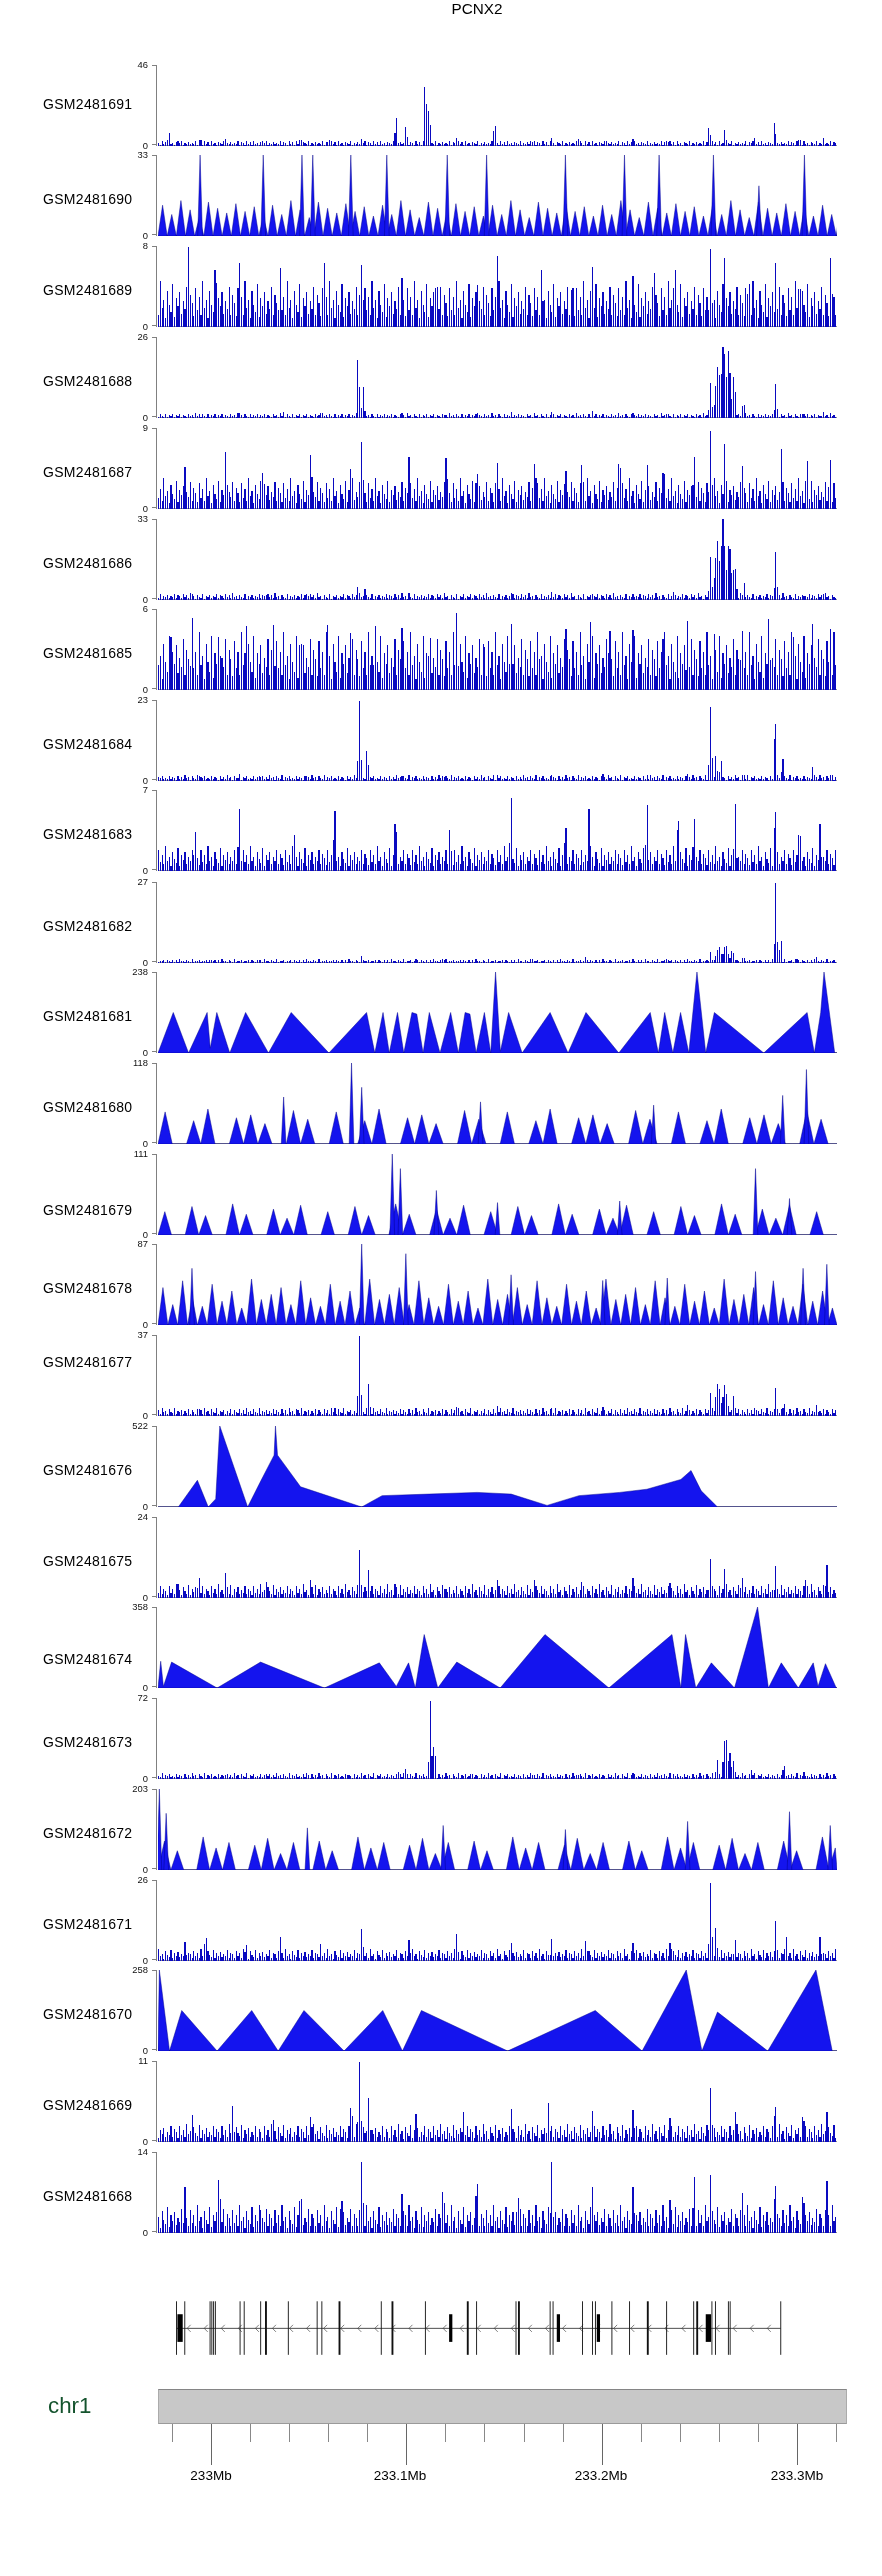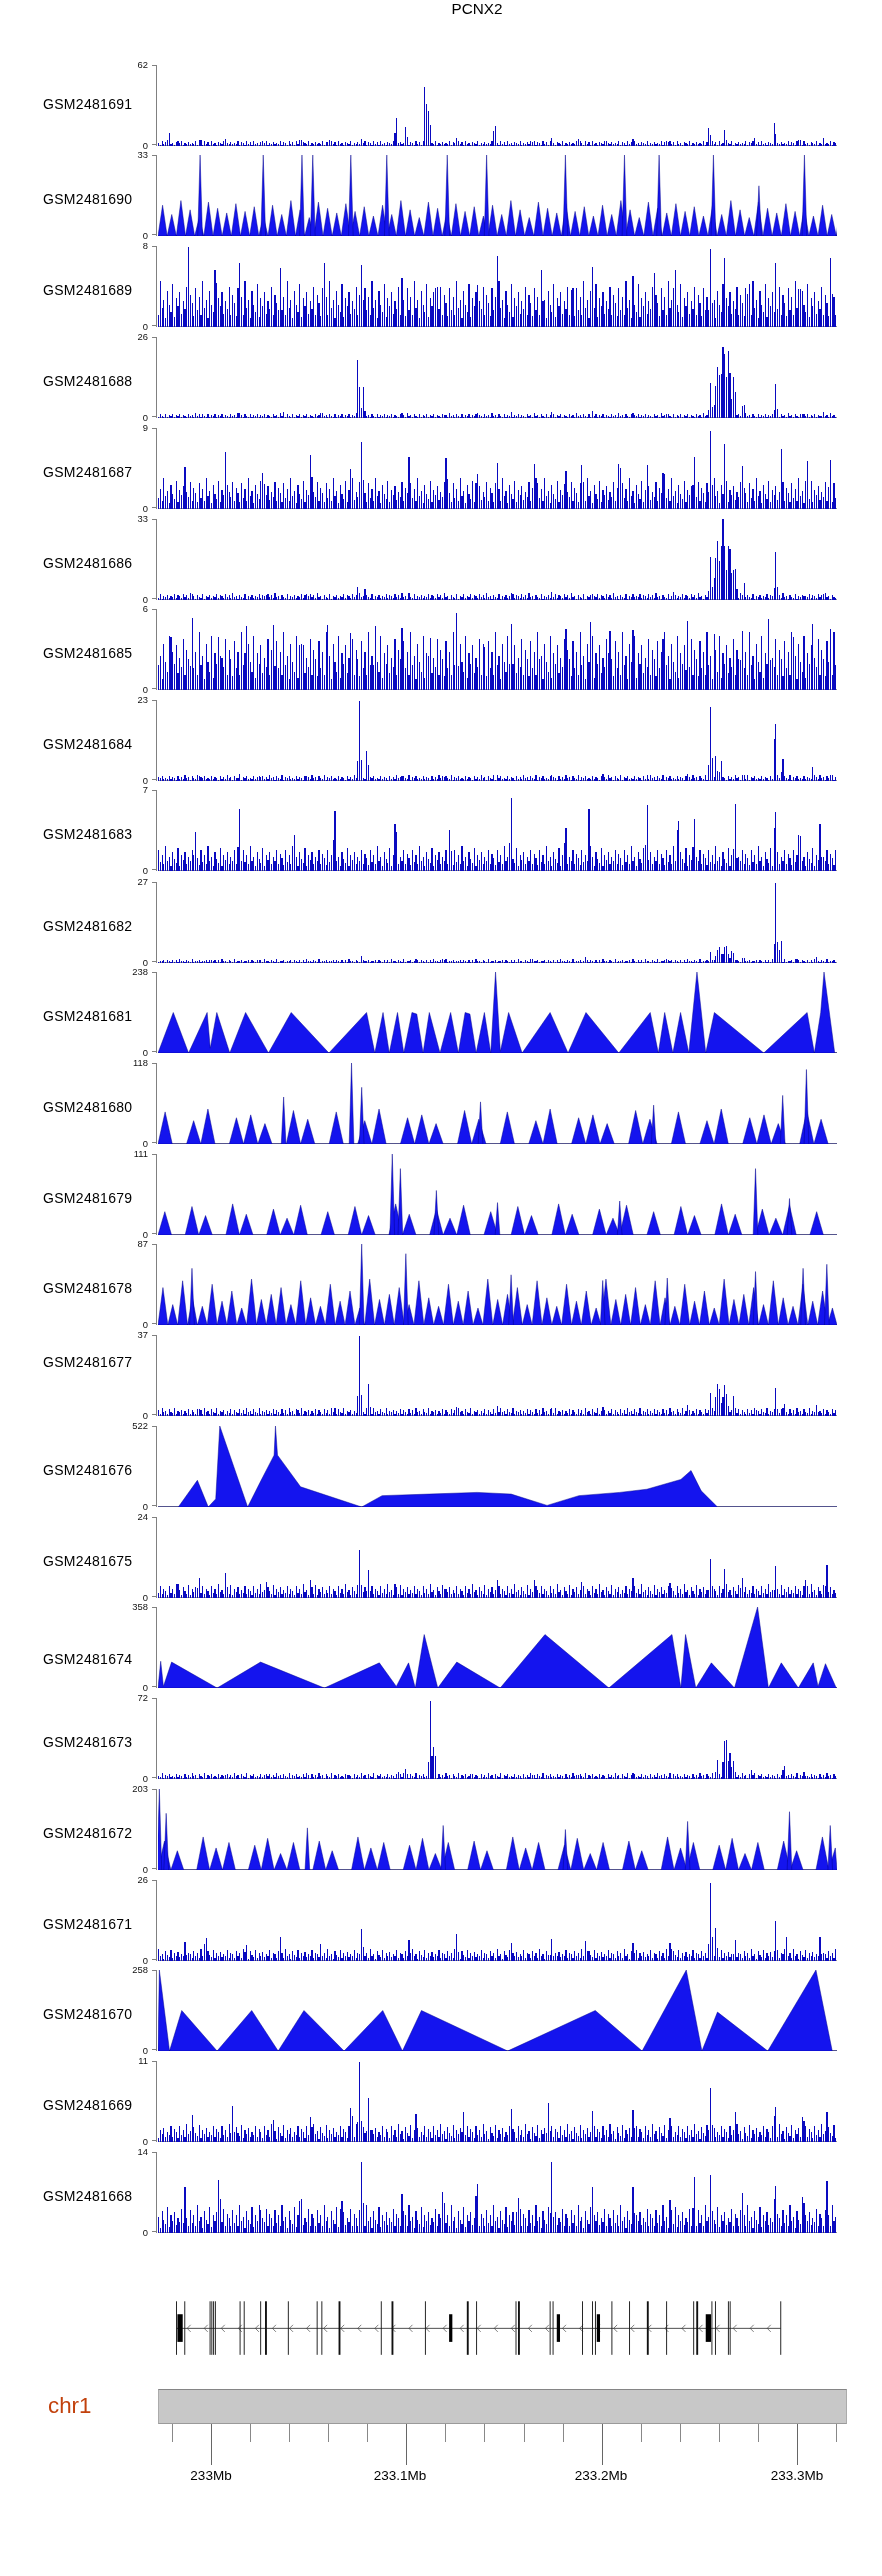--- a/index.html
+++ b/index.html
@@ -12,33 +12,33 @@
                font-size:9.4px;color:#111;line-height:9.4px;}
   .yaxis-line{position:absolute;width:1.2px;background:#808080;}
   .ytick{position:absolute;height:1.2px;width:5.3px;background:#808080;}
   .baseline{position:absolute;height:0.6px;background:#909090;}
   .signal-svg{position:absolute;display:block;}
   #gene-label{position:absolute;left:418px;width:118px;text-align:center;
               font-size:15.3px;color:#000;}
   #chrom-bar{position:absolute;left:158px;top:2389px;width:689px;height:35px;
              background:#c8c8c8;border-top:1.8px solid #858585;border-bottom:0.6px solid #9a9a9a;
              border-left:0.6px solid #ababab;border-right:0.6px solid #ababab;box-sizing:border-box;}
-  #chrom-label{position:absolute;left:48px;top:2393px;font-size:22.3px;color:#c2410c;}
+  #chrom-label{position:absolute;left:48px;top:2393px;font-size:22.3px;color:#14532d;}
   .ruler-tick{position:absolute;width:0.6px;background:#666;}
   .ruler-tick.minor{background:#888;}
   .ruler-tick-label{position:absolute;width:82px;text-align:center;font-size:13.5px;color:#000;}
 </style>
 </head>
 <body>
 
 <div id="canvas">
   <div id="tracks-container">
       <div class="abs" style="left:0;top:65px;width:882px;height:81px">
         <div class="track-label" style="top:31px">GSM2481691</div>
-        <div class="ymax-label" style="top:-4.7px">62</div>
+        <div class="ymax-label" style="top:-4.7px">46</div>
         <div class="yzero-label" style="top:76px">0</div>
         <div class="yaxis-line" style="left:156px;top:0;height:81px"></div>
         <div class="ytick" style="left:152px;top:0"></div>
         <div class="ytick" style="left:152px;top:79px"></div>
         <div class="baseline" style="left:158px;top:80px;width:679px"></div>
         <div></div>
         <svg class="signal-svg" width="679" height="81" viewBox="0 0 1155 137" preserveAspectRatio="none" style="position:absolute;left:158px;top:0">
           <path d="M1 137V132.2M4 137V134.8M7 137V129.3M10 137V133.6M13 137V131.0M16 137V127.6M19 137V115.5M22 137V133.2M25 137V131.7M28 137V135.3M31 137V129.8M34 137V127.8M37 137V132.5M40 137V128.6M43 137V135.1M46 137V131.2M49 137V132.9M52 137V130.0M55 137V134.4M58 137V132.0M61 137V133.4M64 137V129.1M67 137V134.6M70 137V127.2M73 137V126.3M76 137V134.8M79 137V129.3M82 137V133.6M85 137V131.0M88 137V134.6M91 137V127.9M94 137V133.2M97 137V131.7M100 137V135.3M103 137V129.8M106 137V132.7M109 137V134.1M112 137V128.6M115 137V125.0M118 137V131.2M121 137V132.9M124 137V130.0M127 137V134.4M130 137V132.0M133 137V133.4M136 137V129.1M139 137V134.6M142 137V130.8M145 137V132.2M148 137V134.8M151 137V129.3M154 137V133.6M157 137V131.0M160 137V134.6M163 137V127.9M166 137V133.2M169 137V131.7M172 137V135.3M175 137V129.8M178 137V128.8M181 137V131.5M184 137V128.6M187 137V135.1M190 137V131.2M193 137V132.9M196 137V130.0M199 137V134.4M202 137V132.0M205 137V133.4M208 137V129.1M211 137V134.6M214 137V130.8M217 137V132.2M220 137V134.8M223 137V129.3M226 137V133.6M229 137V131.0M232 137V134.6M235 137V127.9M238 137V133.2M241 137V126.9M244 137V126.5M247 137V129.8M250 137V132.7M253 137V134.1M256 137V128.6M259 137V135.1M262 137V131.2M265 137V132.9M268 137V130.0M271 137V134.4M274 137V132.0M277 137V133.4M280 137V129.1M283 137V134.6M286 137V130.8M289 137V131.0M292 137V127.6M295 137V129.3M298 137V133.6M301 137V131.0M304 137V134.6M307 137V127.9M310 137V133.2M313 137V131.7M316 137V135.3M319 137V129.8M322 137V132.7M325 137V134.1M328 137V128.6M331 137V135.1M334 137V131.2M337 137V132.9M340 137V130.0M343 137V134.4M346 137V125.0M349 137V131.9M352 137V129.1M355 137V134.6M358 137V130.8M361 137V132.2M364 137V134.8M367 137V129.3M370 137V133.6M373 137V131.0M376 137V134.6M379 137V127.9M382 137V133.2M385 137V131.7M388 137V135.3M391 137V129.8M394 137V132.7M397 137V134.1M400 137V128.6M403 137V115.1M406 137V90.4M409 137V131.5M412 137V130.0M415 137V134.4M418 137V132.0M421 137V105.3M424 137V122.4M427 137V134.6M430 137V130.8M433 137V132.2M436 137V134.8M439 137V129.3M442 137V133.6M445 137V131.0M448 137V134.6M451 137V127.9M454 137V36.6M457 137V66.1M460 137V77.6M463 137V102.2M466 137V132.7M469 137V134.1M472 137V128.6M475 137V135.1M478 137V131.2M481 137V132.9M484 137V130.0M487 137V134.4M490 137V132.0M493 137V133.4M496 137V129.1M499 137V134.6M502 137V130.8M505 137V132.2M508 137V124.0M511 137V129.3M514 137V133.6M517 137V131.0M520 137V134.6M523 137V127.9M526 137V133.2M529 137V131.7M532 137V135.3M535 137V129.8M538 137V132.7M541 137V134.1M544 137V128.6M547 137V135.1M550 137V131.2M553 137V132.9M556 137V130.0M559 137V134.4M562 137V132.0M565 137V133.4M568 137V129.1M571 137V111.6M574 137V102.5M577 137V132.2M580 137V134.8M583 137V129.3M586 137V133.6M589 137V131.0M592 137V134.6M595 137V127.9M598 137V133.2M601 137V131.7M604 137V135.3M607 137V129.8M610 137V132.7M613 137V134.1M616 137V128.6M619 137V135.1M622 137V131.2M625 137V132.9M628 137V130.0M631 137V134.4M634 137V128.5M637 137V130.1M640 137V129.1M643 137V134.6M646 137V130.8M649 137V132.2M652 137V134.8M655 137V129.3M658 137V133.6M661 137V131.0M664 137V134.6M667 137V127.9M670 137V123.6M673 137V131.7M676 137V135.3M679 137V129.8M682 137V132.7M685 137V134.1M688 137V128.6M691 137V135.1M694 137V131.2M697 137V132.9M700 137V130.0M703 137V134.4M706 137V132.0M709 137V133.4M712 137V129.1M715 137V125.1M718 137V128.4M721 137V132.2M724 137V134.8M727 137V129.3M730 137V133.6M733 137V131.0M736 137V134.6M739 137V127.9M742 137V133.2M745 137V131.7M748 137V135.3M751 137V129.8M754 137V132.7M757 137V134.1M760 137V128.6M763 137V128.0M766 137V131.2M769 137V132.9M772 137V130.0M775 137V134.4M778 137V132.0M781 137V133.4M784 137V129.1M787 137V134.6M790 137V130.8M793 137V132.2M796 137V134.8M799 137V129.3M802 137V133.6M805 137V131.0M808 137V125.0M811 137V127.9M814 137V133.2M817 137V131.7M820 137V135.3M823 137V129.8M826 137V132.7M829 137V134.1M832 137V128.6M835 137V135.1M838 137V131.2M841 137V132.9M844 137V130.0M847 137V134.4M850 137V132.0M853 137V133.4M856 137V129.1M859 137V134.6M862 137V130.8M865 137V128.5M868 137V130.1M871 137V129.3M874 137V133.6M877 137V131.0M880 137V134.6M883 137V127.9M886 137V133.2M889 137V131.7M892 137V135.3M895 137V129.8M898 137V132.7M901 137V134.1M904 137V128.6M907 137V135.1M910 137V131.2M913 137V132.9M916 137V130.0M919 137V134.4M922 137V132.0M925 137V133.4M928 137V129.1M931 137V134.6M934 137V130.8M937 137V106.9M940 137V119.2M943 137V129.3M946 137V133.6M949 137V131.0M952 137V134.6M955 137V127.9M958 137V133.2M961 137V131.7M964 137V110.1M967 137V126.3M970 137V132.7M973 137V134.1M976 137V128.6M979 137V135.1M982 137V131.2M985 137V132.9M988 137V130.0M991 137V134.4M994 137V132.0M997 137V133.4M1000 137V129.1M1003 137V134.6M1006 137V130.8M1009 137V132.2M1012 137V129.1M1015 137V124.3M1018 137V133.6M1021 137V131.0M1024 137V134.6M1027 137V127.9M1030 137V133.2M1033 137V131.7M1036 137V135.3M1039 137V129.8M1042 137V132.7M1045 137V133.9M1048 137V97.9M1051 137V116.1M1054 137V131.2M1057 137V132.9M1060 137V130.0M1063 137V134.4M1066 137V132.0M1069 137V133.4M1072 137V129.1M1075 137V134.6M1078 137V130.8M1081 137V132.2M1084 137V134.8M1087 137V129.3M1090 137V126.6M1093 137V126.8M1096 137V134.6M1099 137V127.9M1102 137V133.2M1105 137V131.7M1108 137V135.3M1111 137V129.8M1114 137V132.7M1117 137V134.1M1120 137V128.6M1123 137V135.1M1126 137V131.2M1129 137V132.9M1132 137V123.6M1135 137V133.9M1138 137V132.0M1141 137V133.4M1144 137V129.1M1147 137V134.6M1150 137V130.8M1153 137V132.2" stroke="#0A0AC0" stroke-width="2" fill="none" shape-rendering="crispEdges"></path>
         </svg>
       </div>
@@ -181,21 +181,21 @@
         <div class="ytick" style="left:152px;top:0"></div>
         <div class="ytick" style="left:152px;top:79px"></div>
         <div class="baseline" style="left:158px;top:80px;width:679px"></div>
         <div></div>
         <svg class="signal-svg" width="679" height="81" viewBox="0 0 1155 137" preserveAspectRatio="none" style="position:absolute;left:158px;top:0">
           <path d="M0 137L12.1 82.7L24.3 137L36.4 137.0L48.5 137L60.6 97.5L72.8 137L84.9 77.8L97.0 137L109.1 137.0L121.3 137L133.4 92.6L145.5 137L157.7 87.7L169.8 137L181.9 102.5L194.0 137L206.2 137.0L218.3 137L230.4 80.3L242.6 137L254.7 95.1L266.8 137L278.9 137.0L291.1 137L303.2 82.7L315.3 137L327.4 137.0L339.6 137L351.7 97.5L363.8 137L376.0 77.8L388.1 137L400.2 137.0L412.3 137L424.5 92.6L436.6 137L448.7 87.7L460.8 137L473.0 102.5L485.1 137L497.2 137.0L509.4 137L521.5 80.3L533.6 137L545.7 95.1L557.9 137L570.0 137.0L582.1 137L594.2 82.7L606.4 137L618.5 137.0L630.6 137L642.8 97.5L654.9 137L667.0 77.8L679.1 137L691.3 137.0L703.4 137L715.5 92.6L727.7 137L739.8 87.7L751.9 137L764.0 102.5L776.2 137L788.3 137.0L800.4 137L812.5 80.3L824.7 137L836.8 95.1L848.9 137L861.1 137.0L873.2 137L885.3 82.7L897.4 137L909.6 137.0L921.7 137L933.8 97.5L945.9 137L958.1 77.8L970.2 137L982.3 137.0L994.5 137L1006.6 92.6L1018.7 137L1030.8 87.7L1043.0 137L1055.1 102.5L1067.2 137L1079.3 137.0L1091.5 137L1103.6 80.3L1115.7 137L1127.9 95.1L1140.0 137L1152.1 137.0L1155.0 137L1155 137Z" fill="#1414EE" stroke="#00008B" stroke-width="0.8"></path>
           <path d="M209.7 137L213.7 57.5L217.7 137ZM325.2 137L329.2 0.0L333.2 137ZM342.5 137L346.5 41.1L350.5 137ZM544.6 137L548.6 65.8L552.6 137ZM839.1 137L843.1 71.2L847.1 137ZM1058.6 137L1062.6 54.8L1066.6 137ZM1099.0 137L1103.0 11.0L1107.0 137Z" fill="#1414EE" stroke="#00008B" stroke-width="0.8"></path>
         </svg>
       </div>
       <div class="abs" style="left:0;top:1154px;width:882px;height:81px">
-        <div class="track-label" style="top:36px">GSM2481679</div>
+        <div class="track-label" style="top:48px">GSM2481679</div>
         <div class="ymax-label" style="top:-4.7px">111</div>
         <div class="yzero-label" style="top:76px">0</div>
         <div class="yaxis-line" style="left:156px;top:0;height:81px"></div>
         <div class="ytick" style="left:152px;top:0"></div>
         <div class="ytick" style="left:152px;top:79px"></div>
         <div class="baseline" style="left:158px;top:80px;width:679px"></div>
         <div></div>
         <svg class="signal-svg" width="679" height="81" viewBox="0 0 1155 137" preserveAspectRatio="none" style="position:absolute;left:158px;top:0">
           <path d="M0 137L11.6 97.5L23.1 137L34.7 137.0L46.2 137L57.8 88.8L69.3 137L80.9 104.1L92.4 137L104.0 137.0L115.5 137L127.0 84.4L138.6 137L150.2 101.9L161.7 137L173.3 137.0L184.8 137L196.4 93.2L207.9 137L219.5 108.5L231.0 137L242.6 86.6L254.1 137L265.7 137.0L277.2 137L288.8 97.5L300.3 137L311.9 137.0L323.4 137L335.0 88.8L346.5 137L358.1 104.1L369.6 137L381.2 137.0L392.7 137L404.3 84.4L415.8 137L427.4 101.9L438.9 137L450.5 137.0L462.0 137L473.6 93.2L485.1 137L496.7 108.5L508.2 137L519.8 86.6L531.3 137L542.9 137.0L554.4 137L566.0 97.5L577.5 137L589.0 137.0L600.6 137L612.1 88.8L623.7 137L635.3 104.1L646.8 137L658.4 137.0L669.9 137L681.5 84.4L693.0 137L704.5 101.9L716.1 137L727.6 137.0L739.2 137L750.8 93.2L762.3 137L773.9 108.5L785.4 137L797.0 86.6L808.5 137L820.0 137.0L831.6 137L843.1 97.5L854.7 137L866.3 137.0L877.8 137L889.4 88.8L900.9 137L912.5 104.1L924.0 137L935.5 137.0L947.1 137L958.6 84.4L970.2 137L981.8 101.9L993.3 137L1004.9 137.0L1016.4 137L1028.0 93.2L1039.5 137L1051.0 108.5L1062.6 137L1074.2 86.6L1085.7 137L1097.3 137.0L1108.8 137L1120.4 97.5L1131.9 137L1143.5 137.0L1155.0 137L1155 137Z" fill="#1414EE" stroke="#00008B" stroke-width="0.8"></path>
           <path d="M394.5 137L398.5 0.0L402.5 137ZM408.3 137L412.3 24.7L416.3 137ZM469.5 137L473.5 61.7L477.5 137ZM573.5 137L577.5 82.2L581.5 137ZM781.4 137L785.4 79.5L789.4 137ZM1012.4 137L1016.4 24.7L1020.4 137ZM1070.2 137L1074.2 75.3L1078.2 137Z" fill="#1414EE" stroke="#00008B" stroke-width="0.8"></path>

